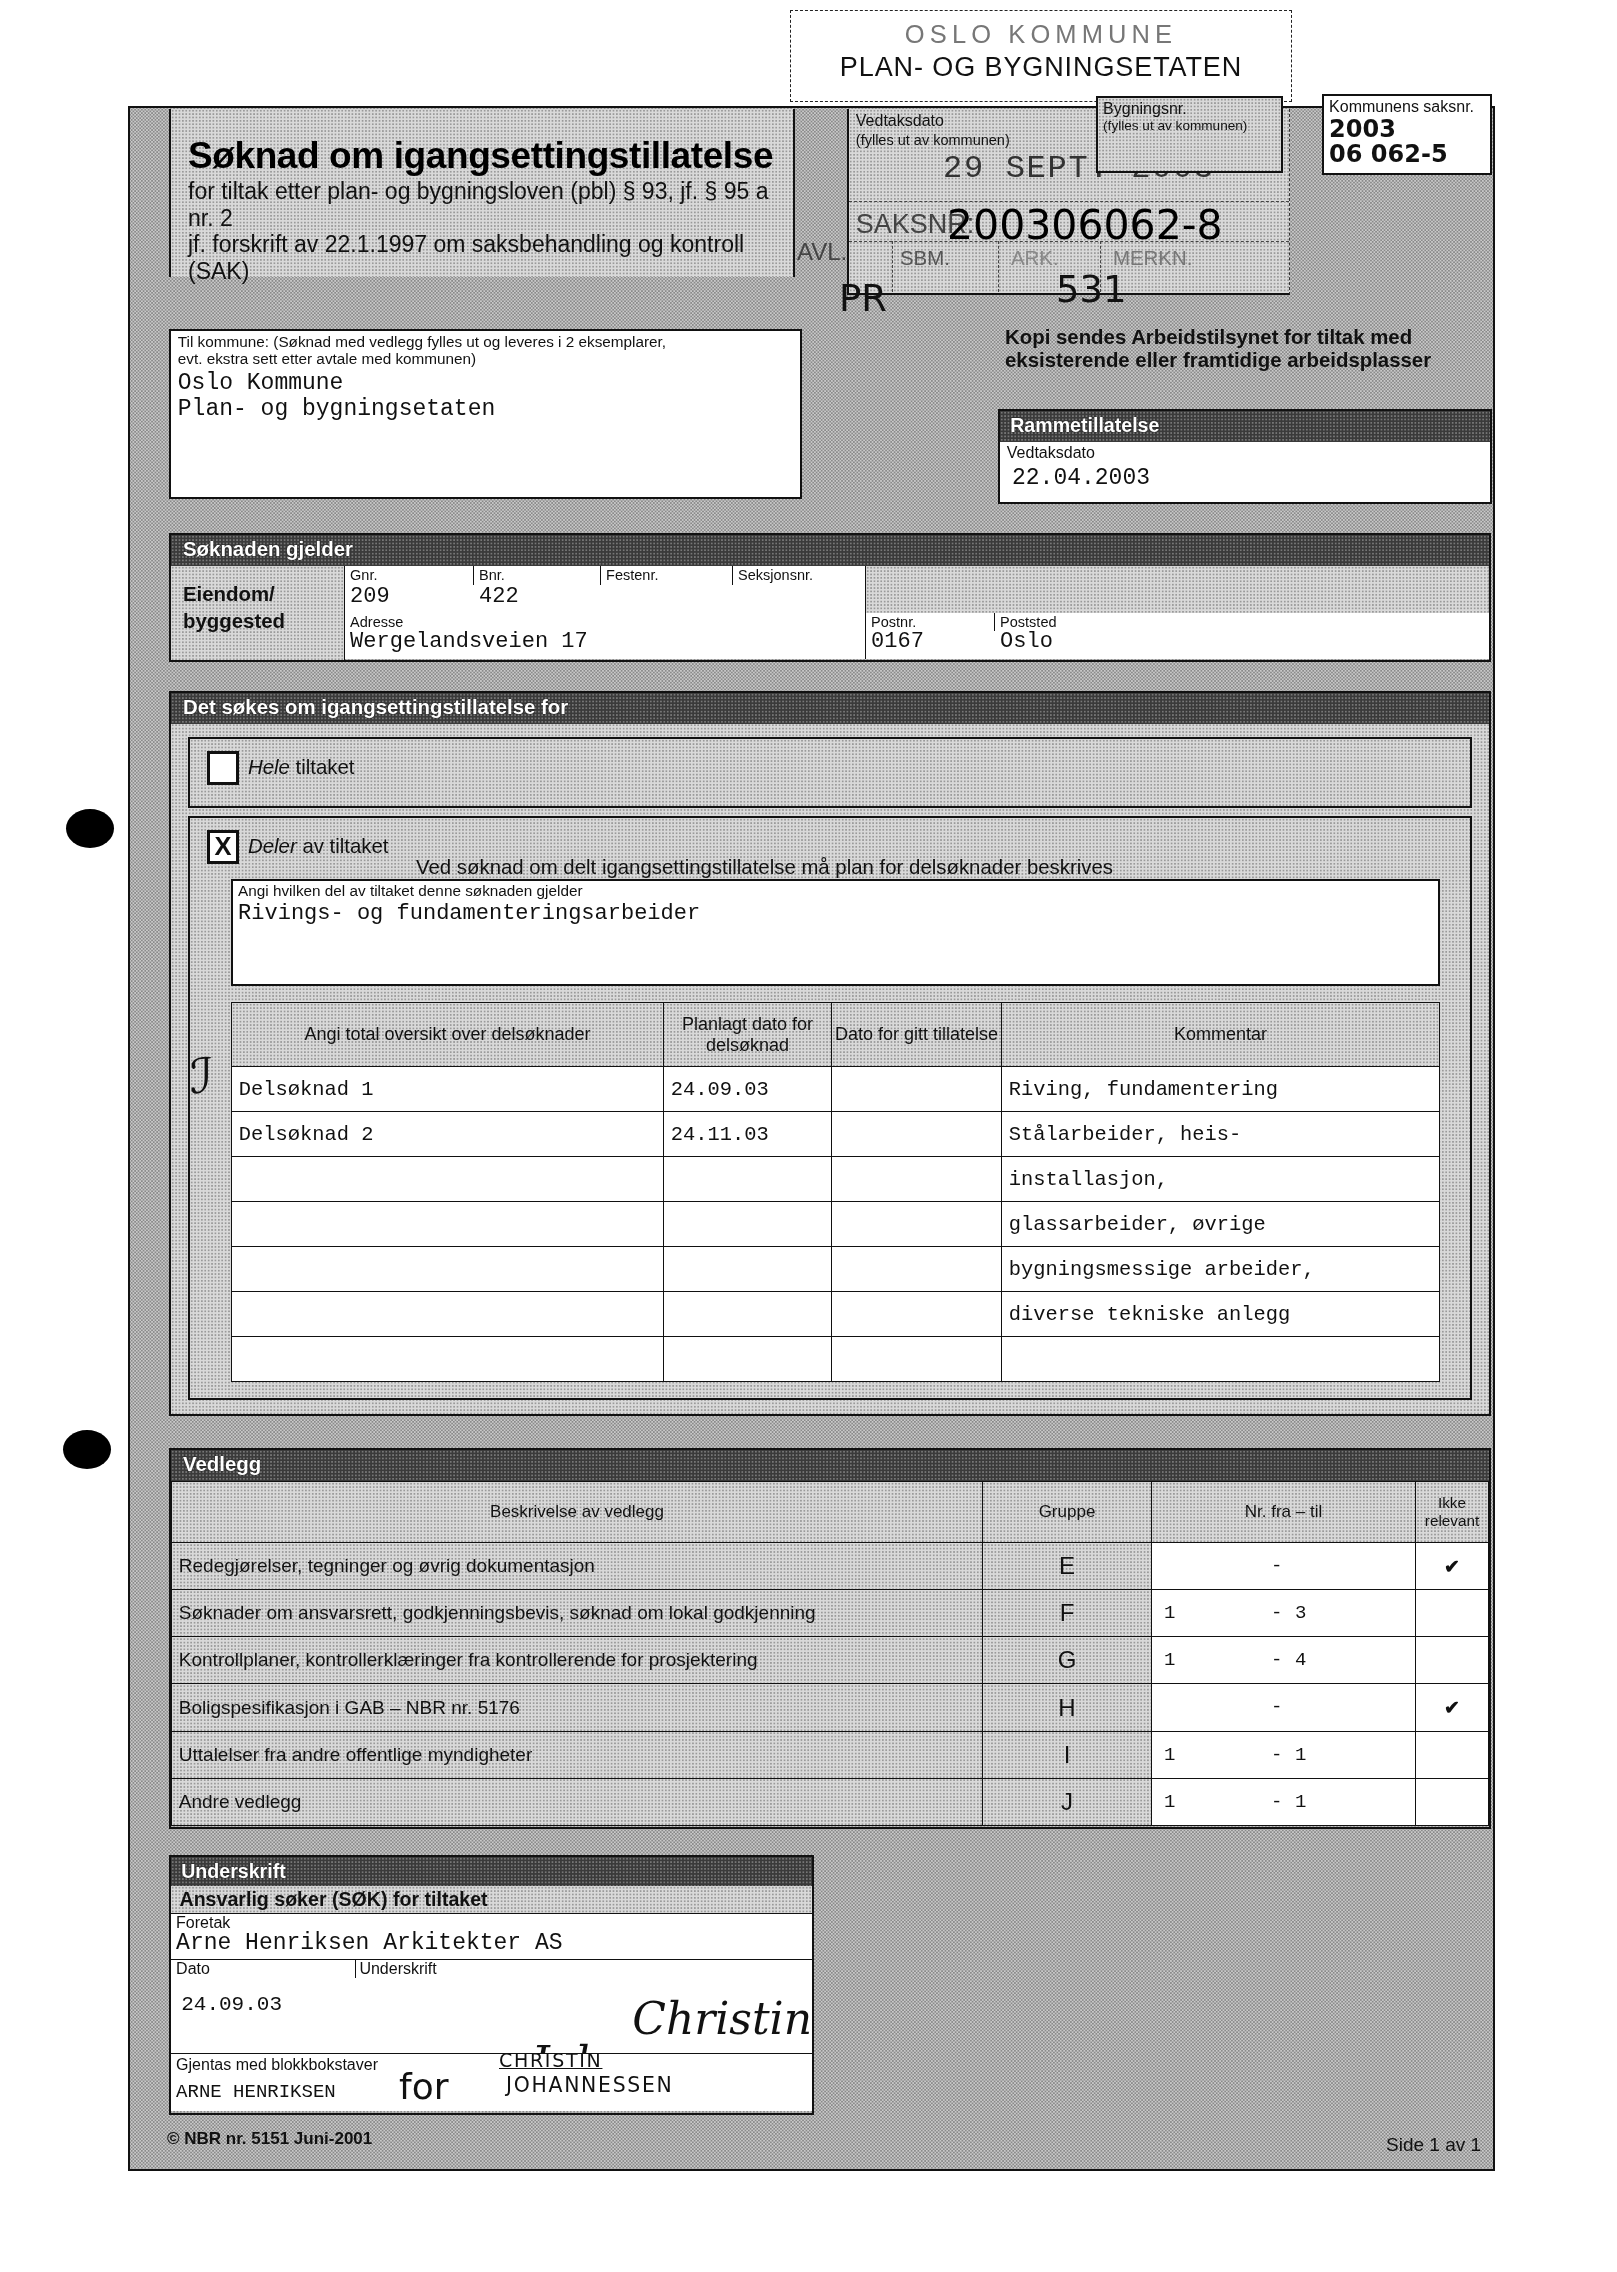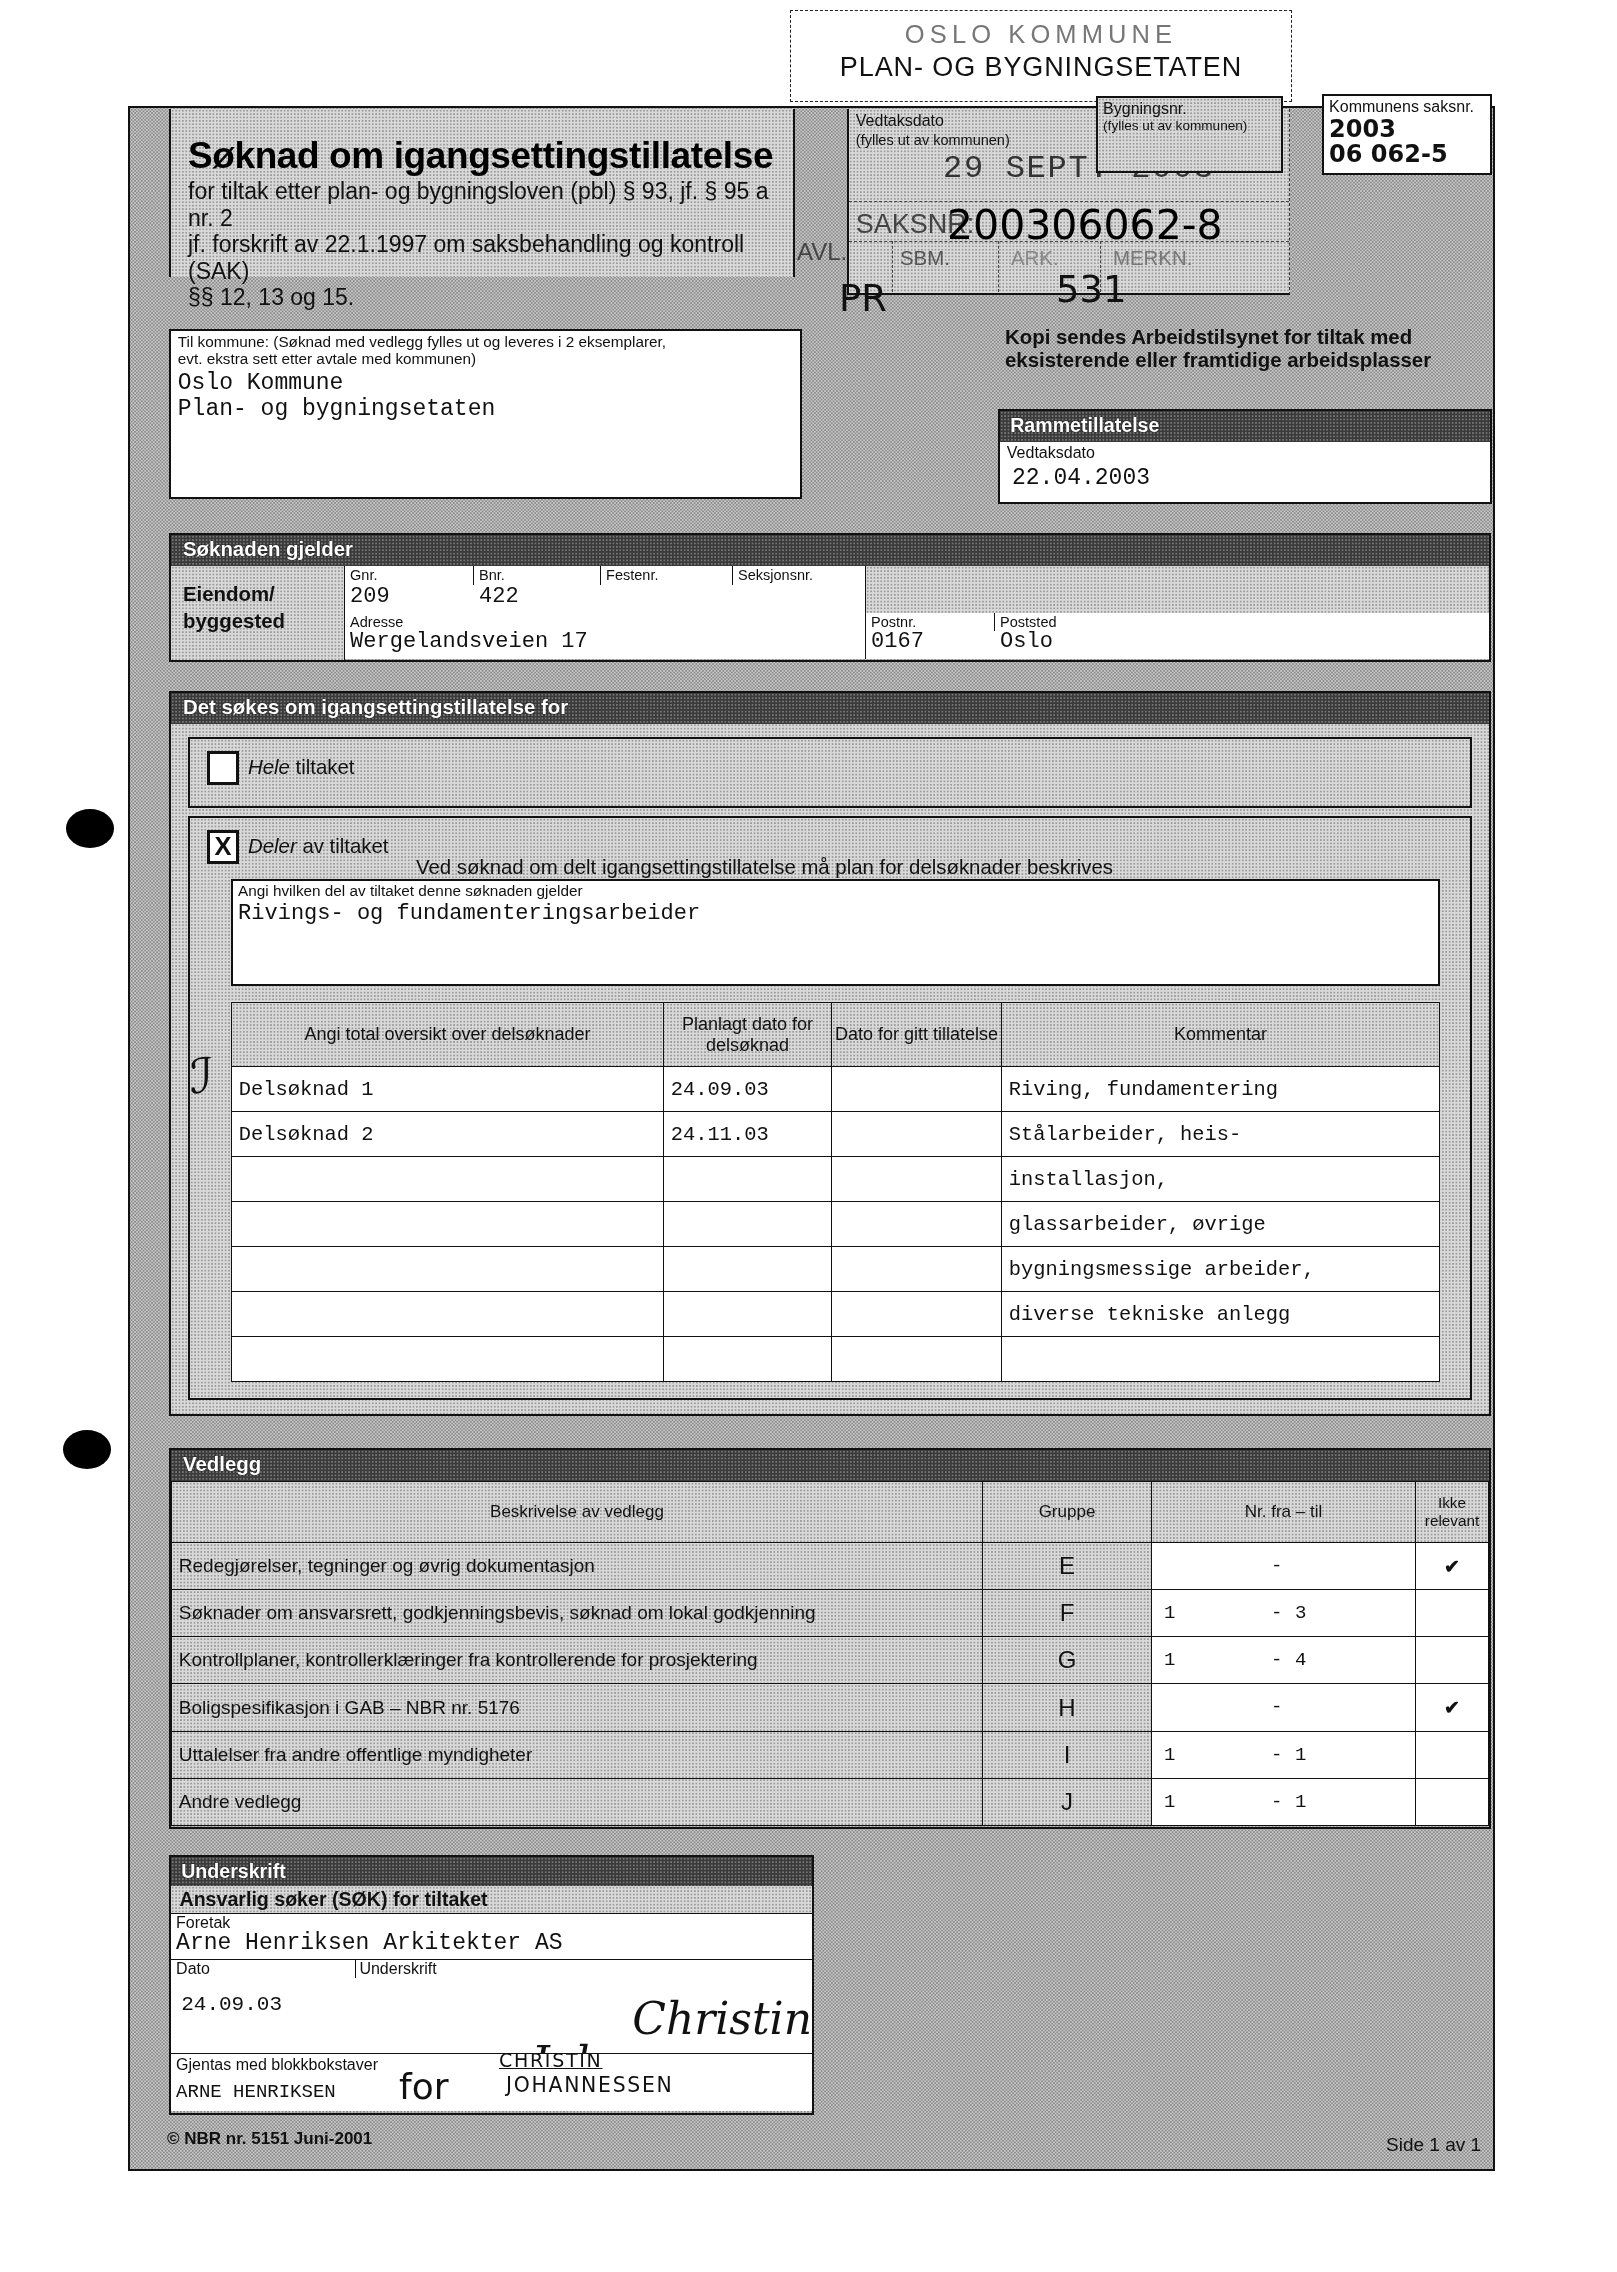--- a/index.html
+++ b/index.html
@@ -61,21 +61,20 @@
   <div style="text-align:center;font-size:27px;letter-spacing:0.9px;margin-top:3.4px;">PLAN- OG BYGNINGSETATEN</div>
 </div>
 
 <div class="abs hatch" style="left:128px;top:106px;width:1367px;height:2065px;border:2.6px solid #111;"></div>
 
 <div class="abs hatch-light" style="left:169px;top:109px;width:626px;height:168px;border-left:2.6px solid #111;border-right:2.6px solid #111;">
   <div style="padding:25.5px 0 0 17px;">
     <div style="font-size:37px;font-weight:900;letter-spacing:-0.4px;color:#000;">Søknad om igangsettingstillatelse</div>
     <div style="font-size:23px;line-height:1.15;margin-top:1.7px;">for tiltak etter plan- og bygningsloven (pbl) § 93, jf. § 95 a nr. 2</div>
     <div style="font-size:23px;line-height:1.15;">jf. forskrift av 22.1.1997 om saksbehandling og kontroll (SAK)</div>
-    <div style="font-size:23px;line-height:1.15;">§§ 12, 13 og 15.</div>
   </div>
 </div>
 
 <div class="abs hatch-light" style="left:847px;top:109px;width:443px;height:186px;border-left:2.6px solid #111;border-right:1.7px dashed #333;border-bottom:2.6px solid #111;">
   <div class="lbl" style="padding:3.4px 6.8px;font-size:16px;">Vedtaksdato</div>
   <div class="lbl" style="padding:0 6.8px;font-size:14.5px;">(fylles ut av kommunen)</div>
   <div class="abs mono" style="left:94px;top:41px;font-size:32px;color:#333;letter-spacing:1.7px;">29 SEPT. 2003</div>
   <div class="abs" style="left:0;top:92px;width:100%;border-top:1.7px dashed #444;"></div>
   <div class="abs" style="left:0;top:132px;width:100%;border-top:1.7px dashed #444;"></div>
   <div class="abs" style="left:6.8px;top:100px;font-size:27px;color:#444;">SAKSNR:</div>

